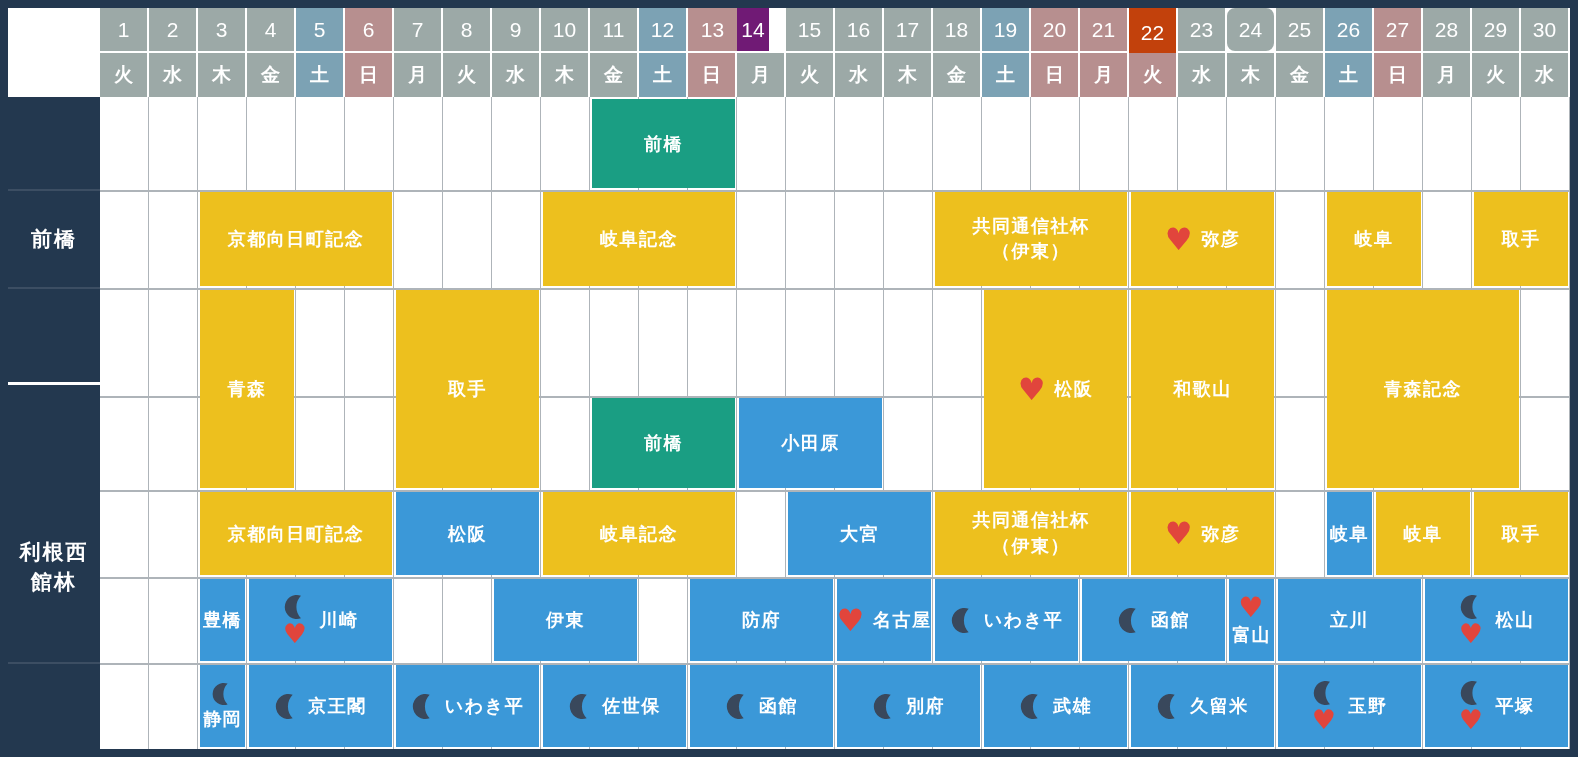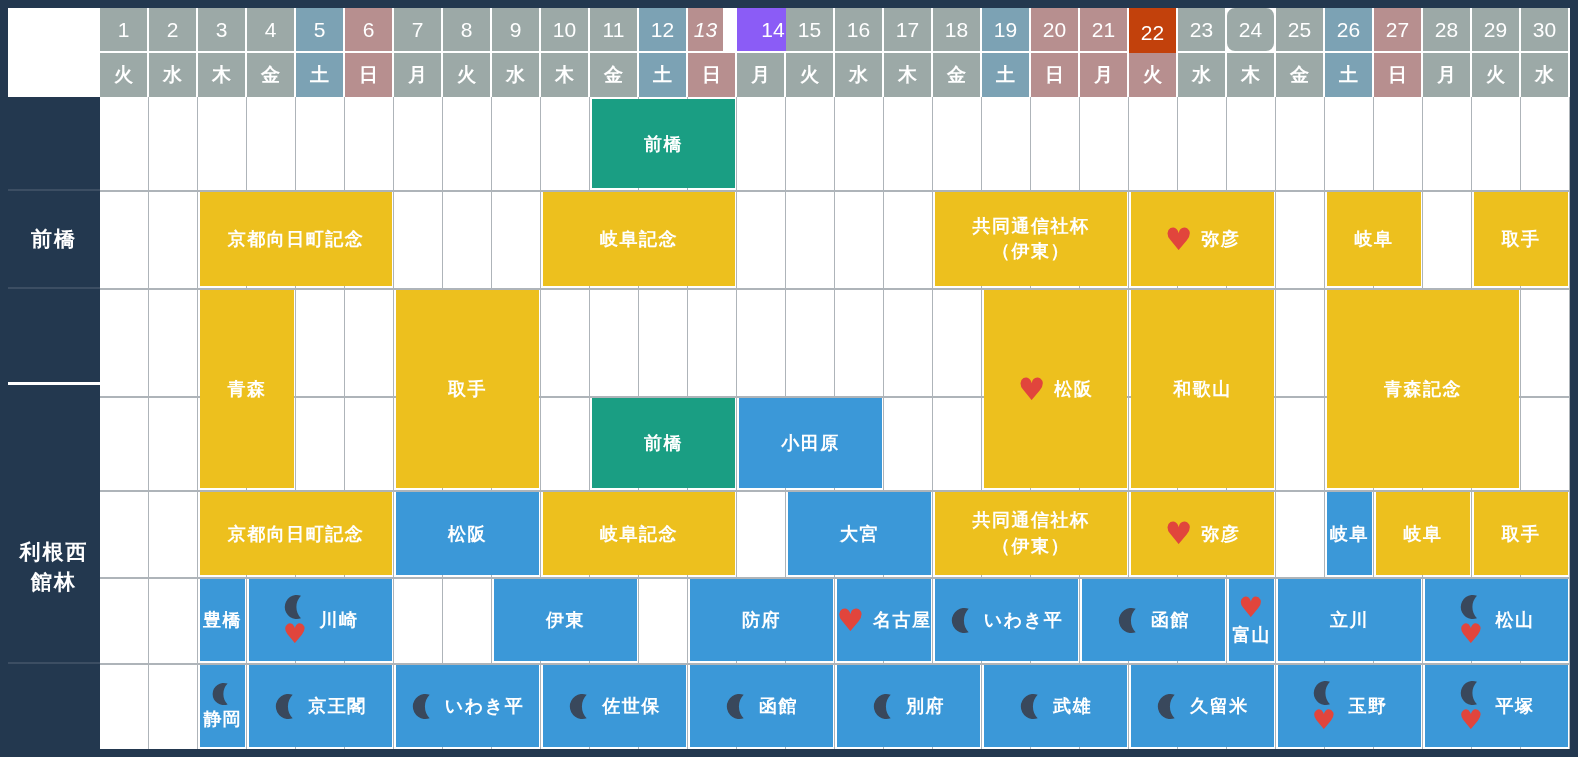--- a/index.html
+++ b/index.html
@@ -62,23 +62,23 @@
       <div class="hcell hnum" style="left: 443px; top: 8px; width: 47px; height: 43px; background: rgb(156, 169, 167);">8</div>
       <div class="hcell hdow" style="left: 443px; top: 53px; width: 47px; height: 44px; background: rgb(156, 169, 167);">火</div>
       <div class="hcell hnum" style="left: 492px; top: 8px; width: 47px; height: 43px; background: rgb(156, 169, 167);">9</div>
       <div class="hcell hdow" style="left: 492px; top: 53px; width: 47px; height: 44px; background: rgb(156, 169, 167);">水</div>
       <div class="hcell hnum" style="left: 541px; top: 8px; width: 47px; height: 43px; background: rgb(156, 169, 167);">10</div>
       <div class="hcell hdow" style="left: 541px; top: 53px; width: 47px; height: 44px; background: rgb(156, 169, 167);">木</div>
       <div class="hcell hnum" style="left: 590px; top: 8px; width: 47px; height: 43px; background: rgb(156, 169, 167);">11</div>
       <div class="hcell hdow" style="left: 590px; top: 53px; width: 47px; height: 44px; background: rgb(156, 169, 167);">金</div>
       <div class="hcell hnum" style="left: 639px; top: 8px; width: 47px; height: 43px; background: rgb(124, 162, 180);">12</div>
       <div class="hcell hdow" style="left: 639px; top: 53px; width: 47px; height: 44px; background: rgb(124, 162, 180);">土</div>
-      <div class="hcell hnum" style="left: 688px; top: 8px; width: 35px; height: 43px; background: rgb(183, 143, 143); font-style: italic;">13</div>
+      <div class="hcell hnum" style="left: 688px; top: 8px; width: 49px; height: 43px; background: rgb(183, 143, 143);">13</div>
       <div class="hcell hdow" style="left: 688px; top: 53px; width: 47px; height: 44px; background: rgb(183, 143, 143);">日</div>
-      <div class="hcell hnum" style="left: 737px; top: 8px; width: 32px; height: 43px; background: #8b5cf6; padding-left: 20px;">14</div>
+      <div class="hcell hnum" style="left: 737px; top: 8px; width: 32px; height: 43px; background: #701a75;">14</div>
       <div class="hcell hdow" style="left: 737px; top: 53px; width: 47px; height: 44px; background: rgb(156, 169, 167);">月</div>
       <div class="hcell hnum" style="left: 786px; top: 8px; width: 47px; height: 43px; background: rgb(156, 169, 167);">15</div>
       <div class="hcell hdow" style="left: 786px; top: 53px; width: 47px; height: 44px; background: rgb(156, 169, 167);">火</div>
       <div class="hcell hnum" style="left: 835px; top: 8px; width: 47px; height: 43px; background: rgb(156, 169, 167);">16</div>
       <div class="hcell hdow" style="left: 835px; top: 53px; width: 47px; height: 44px; background: rgb(156, 169, 167);">水</div>
       <div class="hcell hnum" style="left: 884px; top: 8px; width: 47px; height: 43px; background: rgb(156, 169, 167);">17</div>
       <div class="hcell hdow" style="left: 884px; top: 53px; width: 47px; height: 44px; background: rgb(156, 169, 167);">木</div>
       <div class="hcell hnum" style="left: 933px; top: 8px; width: 47px; height: 43px; background: rgb(156, 169, 167);">18</div>
       <div class="hcell hdow" style="left: 933px; top: 53px; width: 47px; height: 44px; background: rgb(156, 169, 167);">金</div>
       <div class="hcell hnum" style="left: 982px; top: 8px; width: 47px; height: 43px; background: rgb(124, 162, 180);">19</div>

